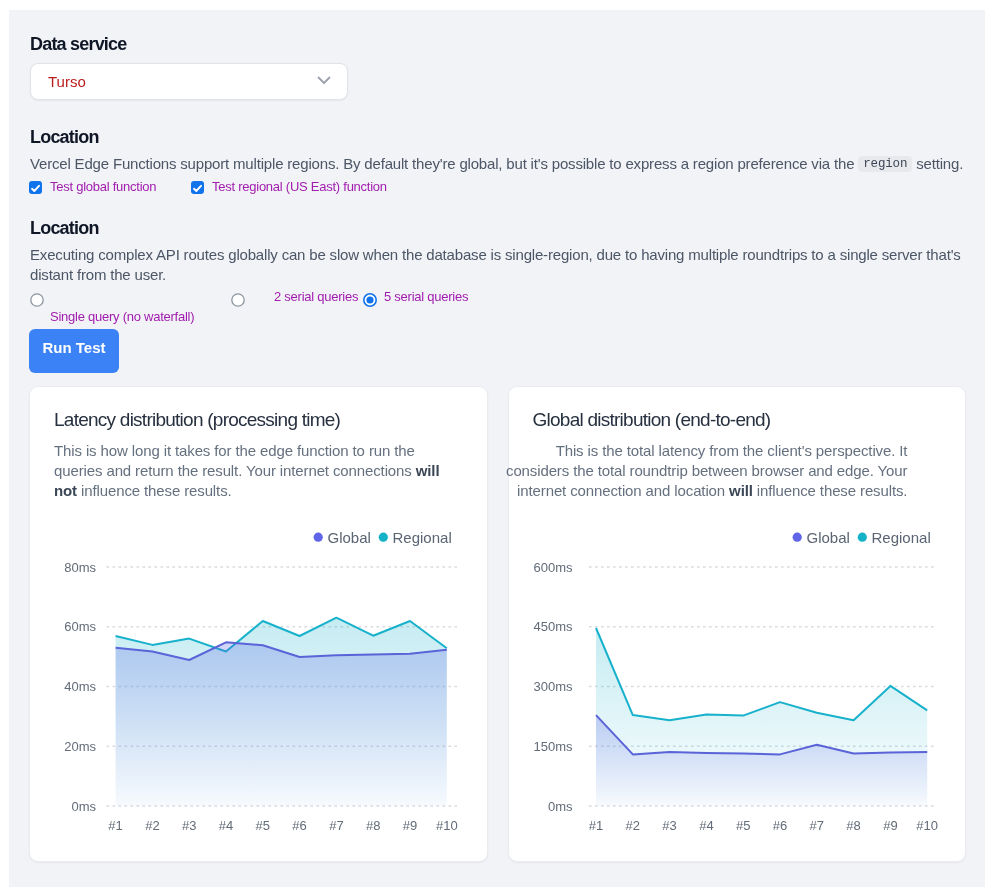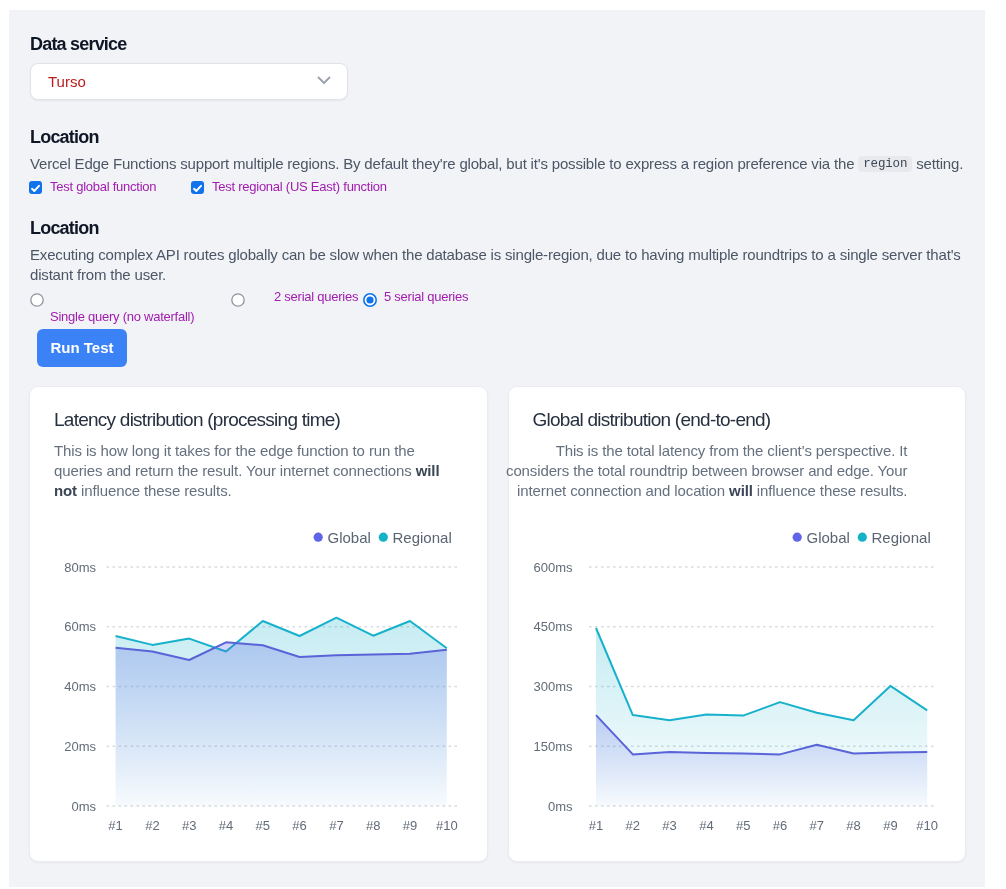--- a/index.html
+++ b/index.html
@@ -55,21 +55,21 @@
 <svg class="abs" style="left:231.2px;top:293px" width="14" height="14" viewBox="0 0 14 14">
     <circle cx="7" cy="7" r="6.2" fill="#fff" stroke="#8d95a0" stroke-width="1.3"></circle>
   </svg>
 <div class="abs cbl" style="left:254px;top:290px;margin-left:20px;">2 serial queries</div>
 <svg class="abs" style="left:363.4px;top:293px" width="14" height="14" viewBox="0 0 14 14">
     <circle cx="7" cy="7" r="6.2" fill="#fff" stroke="#1173ec" stroke-width="1.6"></circle>
     <circle cx="7" cy="7" r="3.6" fill="#1173ec"></circle>
   </svg>
 <div class="abs cbl" style="left:384px;top:290px;">5 serial queries</div>
 
-<div class="abs" style="left:29px;top:329px;width:90px;height:38px;background:#3b82f6;border-radius:6px;color:#fff;font-size:15px;font-weight:bold;text-align:center;line-height:38px;margin-left:8px;">Run Test</div>
+<div class="abs" style="left:29px;top:329px;width:90px;height:44px;background:#3b82f6;border-radius:6px;color:#fff;font-size:15px;font-weight:bold;text-align:center;line-height:38px;">Run Test</div>
 
 <div class="abs card" style="left:29px;"></div>
 
 <div class="abs card" style="left:507.5px;"></div>
 
 <div class="abs ct" style="left:54px;top:410px;">Latency distribution (processing time)</div>
 <div class="abs cp" style="left:54px;top:441px;white-space:nowrap;">This is how long it takes for the edge function to run the<br>queries and return the result. Your internet connections <b>will</b><br><b>not</b> influence these results.</div>
 <div class="abs" style="left:29px;top:386px;width:459px;height:476px;">
     <svg width="459" height="476" viewBox="0 0 459 476" style="position:absolute;left:0;top:0">
 <defs>

